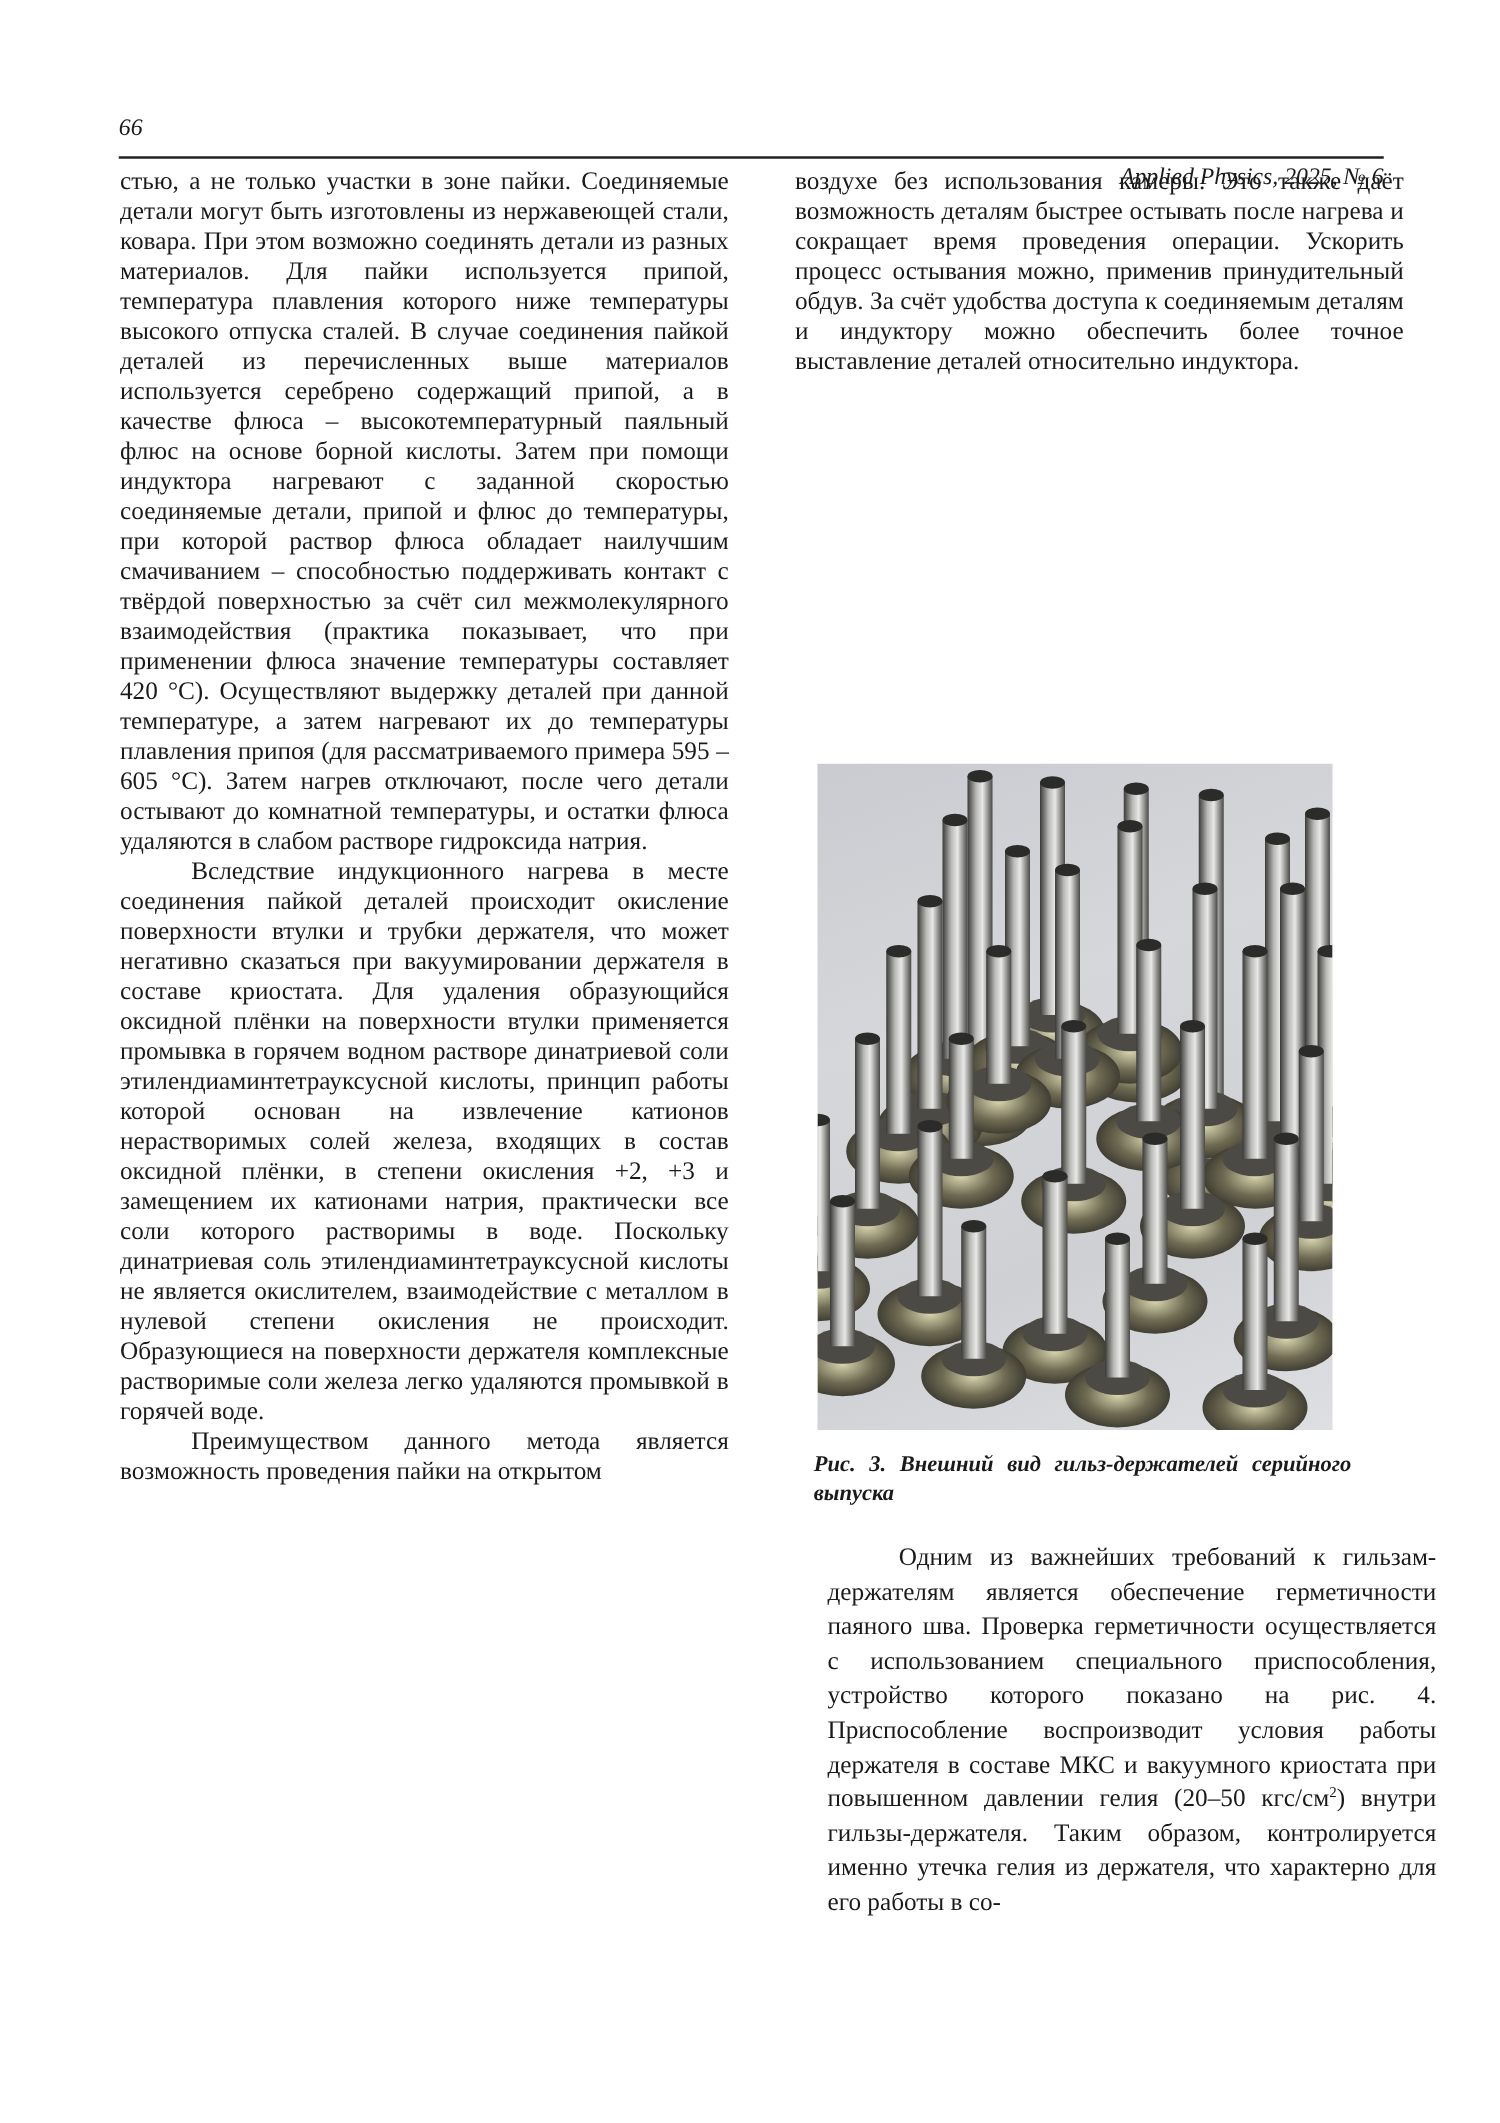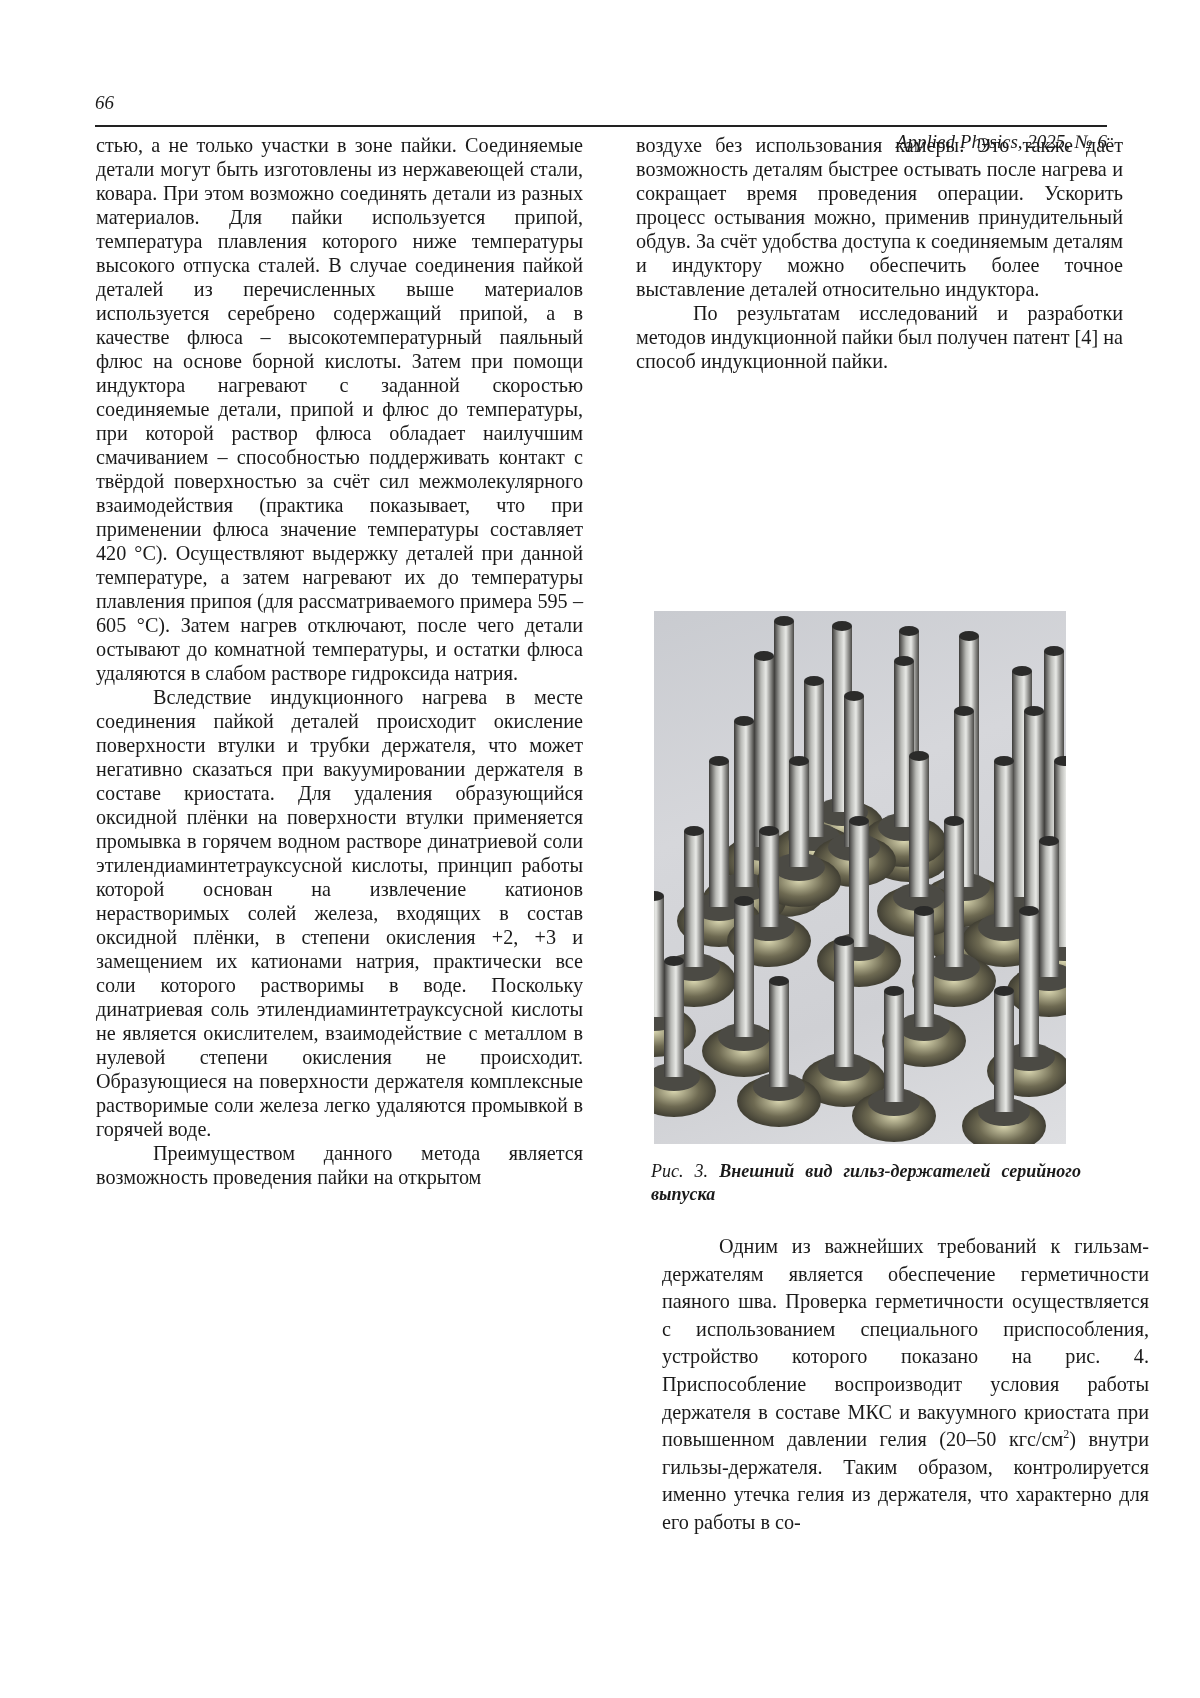--- a/index.html
+++ b/index.html
@@ -15,21 +15,21 @@
          text-align: justify; hyphens: manual; }
   .col.left { left: 96px; }
   .col.right { left: 636px; }
   .col p { margin: 0; }
   .col p.ind { text-indent: 57px; }
   .figure { position: absolute; left: 654px; top: 611px; width: 412px; height: 533px;
             background: linear-gradient(160deg, #c9cbd0 0%, #d6d7db 35%, #cfd0d4 70%, #dedfe2 100%);
             overflow: hidden; }
   .caption { position: absolute; left: 651px; top: 1160px; width: 430px; font-size: 18px;
              line-height: 23px; font-weight: bold; font-style: italic; text-align: justify; }
-  .caption .lbl { font-weight: normal; margin-top: 29px; }
+  .caption .lbl { font-weight: bold; margin-top: 29px; }
   .right-lower { position: absolute; left: 620px; top: 1233px; width: 487px; font-size: 20.2px;
                  line-height: 27.6px; text-align: justify; margin-left: 42px; }
   .right-lower p { margin: 0; }
   .right-lower p.ind { text-indent: 57px; }
   sup { font-size: 12px; line-height: 0; }
 </style>
 </head>
 <body>
 
 <div class="header">
@@ -39,21 +39,20 @@
 <div class="rule"></div>
 
 <div class="col left">
   <p>стью, а не только участки в зоне пайки. Соединяемые детали могут быть изготовлены из нержавеющей стали, ковара. При этом возможно соединять детали из разных материалов. Для пайки используется припой, температура плавления которого ниже температуры высокого отпуска сталей. В случае соединения пайкой деталей из перечисленных выше материалов используется серебрено содержащий припой, а в качестве флюса – высокотемпературный паяльный флюс на основе борной кислоты. Затем при помощи индуктора нагревают с заданной скоростью соединяемые детали, припой и флюс до температуры, при которой раствор флюса обладает наилучшим смачиванием – способностью поддерживать контакт с твёрдой поверхностью за счёт сил межмолекулярного взаимодействия (практика показывает, что при применении флюса значение температуры составляет 420 °C). Осуществляют выдержку деталей при данной температуре, а затем нагревают их до температуры плавления припоя (для рассматриваемого примера 595 – 605 °C). Затем нагрев отключают, после чего детали остывают до комнатной температуры, и остатки флюса удаляются в слабом растворе гидроксида натрия.</p>
   <p class="ind">Вследствие индукционного нагрева в месте соединения пайкой деталей происходит окисление поверхности втулки и трубки держателя, что может негативно сказаться при вакуумировании держателя в составе криостата. Для удаления образующийся оксидной плёнки на поверхности втулки применяется промывка в горячем водном растворе динатриевой соли этилендиаминтетрауксусной кислоты, принцип работы которой основан на извлечение катионов нерастворимых солей железа, входящих в состав оксидной плёнки, в степени окисления +2, +3 и замещением их катионами натрия, практически все соли которого растворимы в воде. Поскольку динатриевая соль этилендиаминтетрауксусной кислоты не является окислителем, взаимодействие с металлом в нулевой степени окисления не происходит. Образующиеся на поверхности держателя комплексные растворимые соли железа легко удаляются промывкой в горячей воде.</p>
   <p class="ind">Преимуществом данного метода является возможность проведения пайки на открытом</p>
 </div>
 
 <div class="col right">
   <p>воздухе без использования камеры. Это также даёт возможность деталям быстрее остывать после нагрева и сокращает время проведения операции. Ускорить процесс остывания можно, применив принудительный обдув. За счёт удобства доступа к соединяемым деталям и индуктору можно обеспечить более точное выставление деталей относительно индуктора.</p>
-  <p class="ind">По результатам исследований и разработки методов индукционной пайки был получен патент [4] на способ индукционной пайки.</p>
 </div>
 
 <div class="figure">
   <svg width="412" height="533" viewBox="0 0 412 533">
     <defs>
       <linearGradient id="tube" x1="0" x2="1" y1="0" y2="0">
         <stop offset="0" stop-color="#3b3a38"></stop>
         <stop offset="0.35" stop-color="#b9bab6"></stop>
         <stop offset="0.6" stop-color="#e8e9e6"></stop>
         <stop offset="1" stop-color="#4a4946"></stop>

